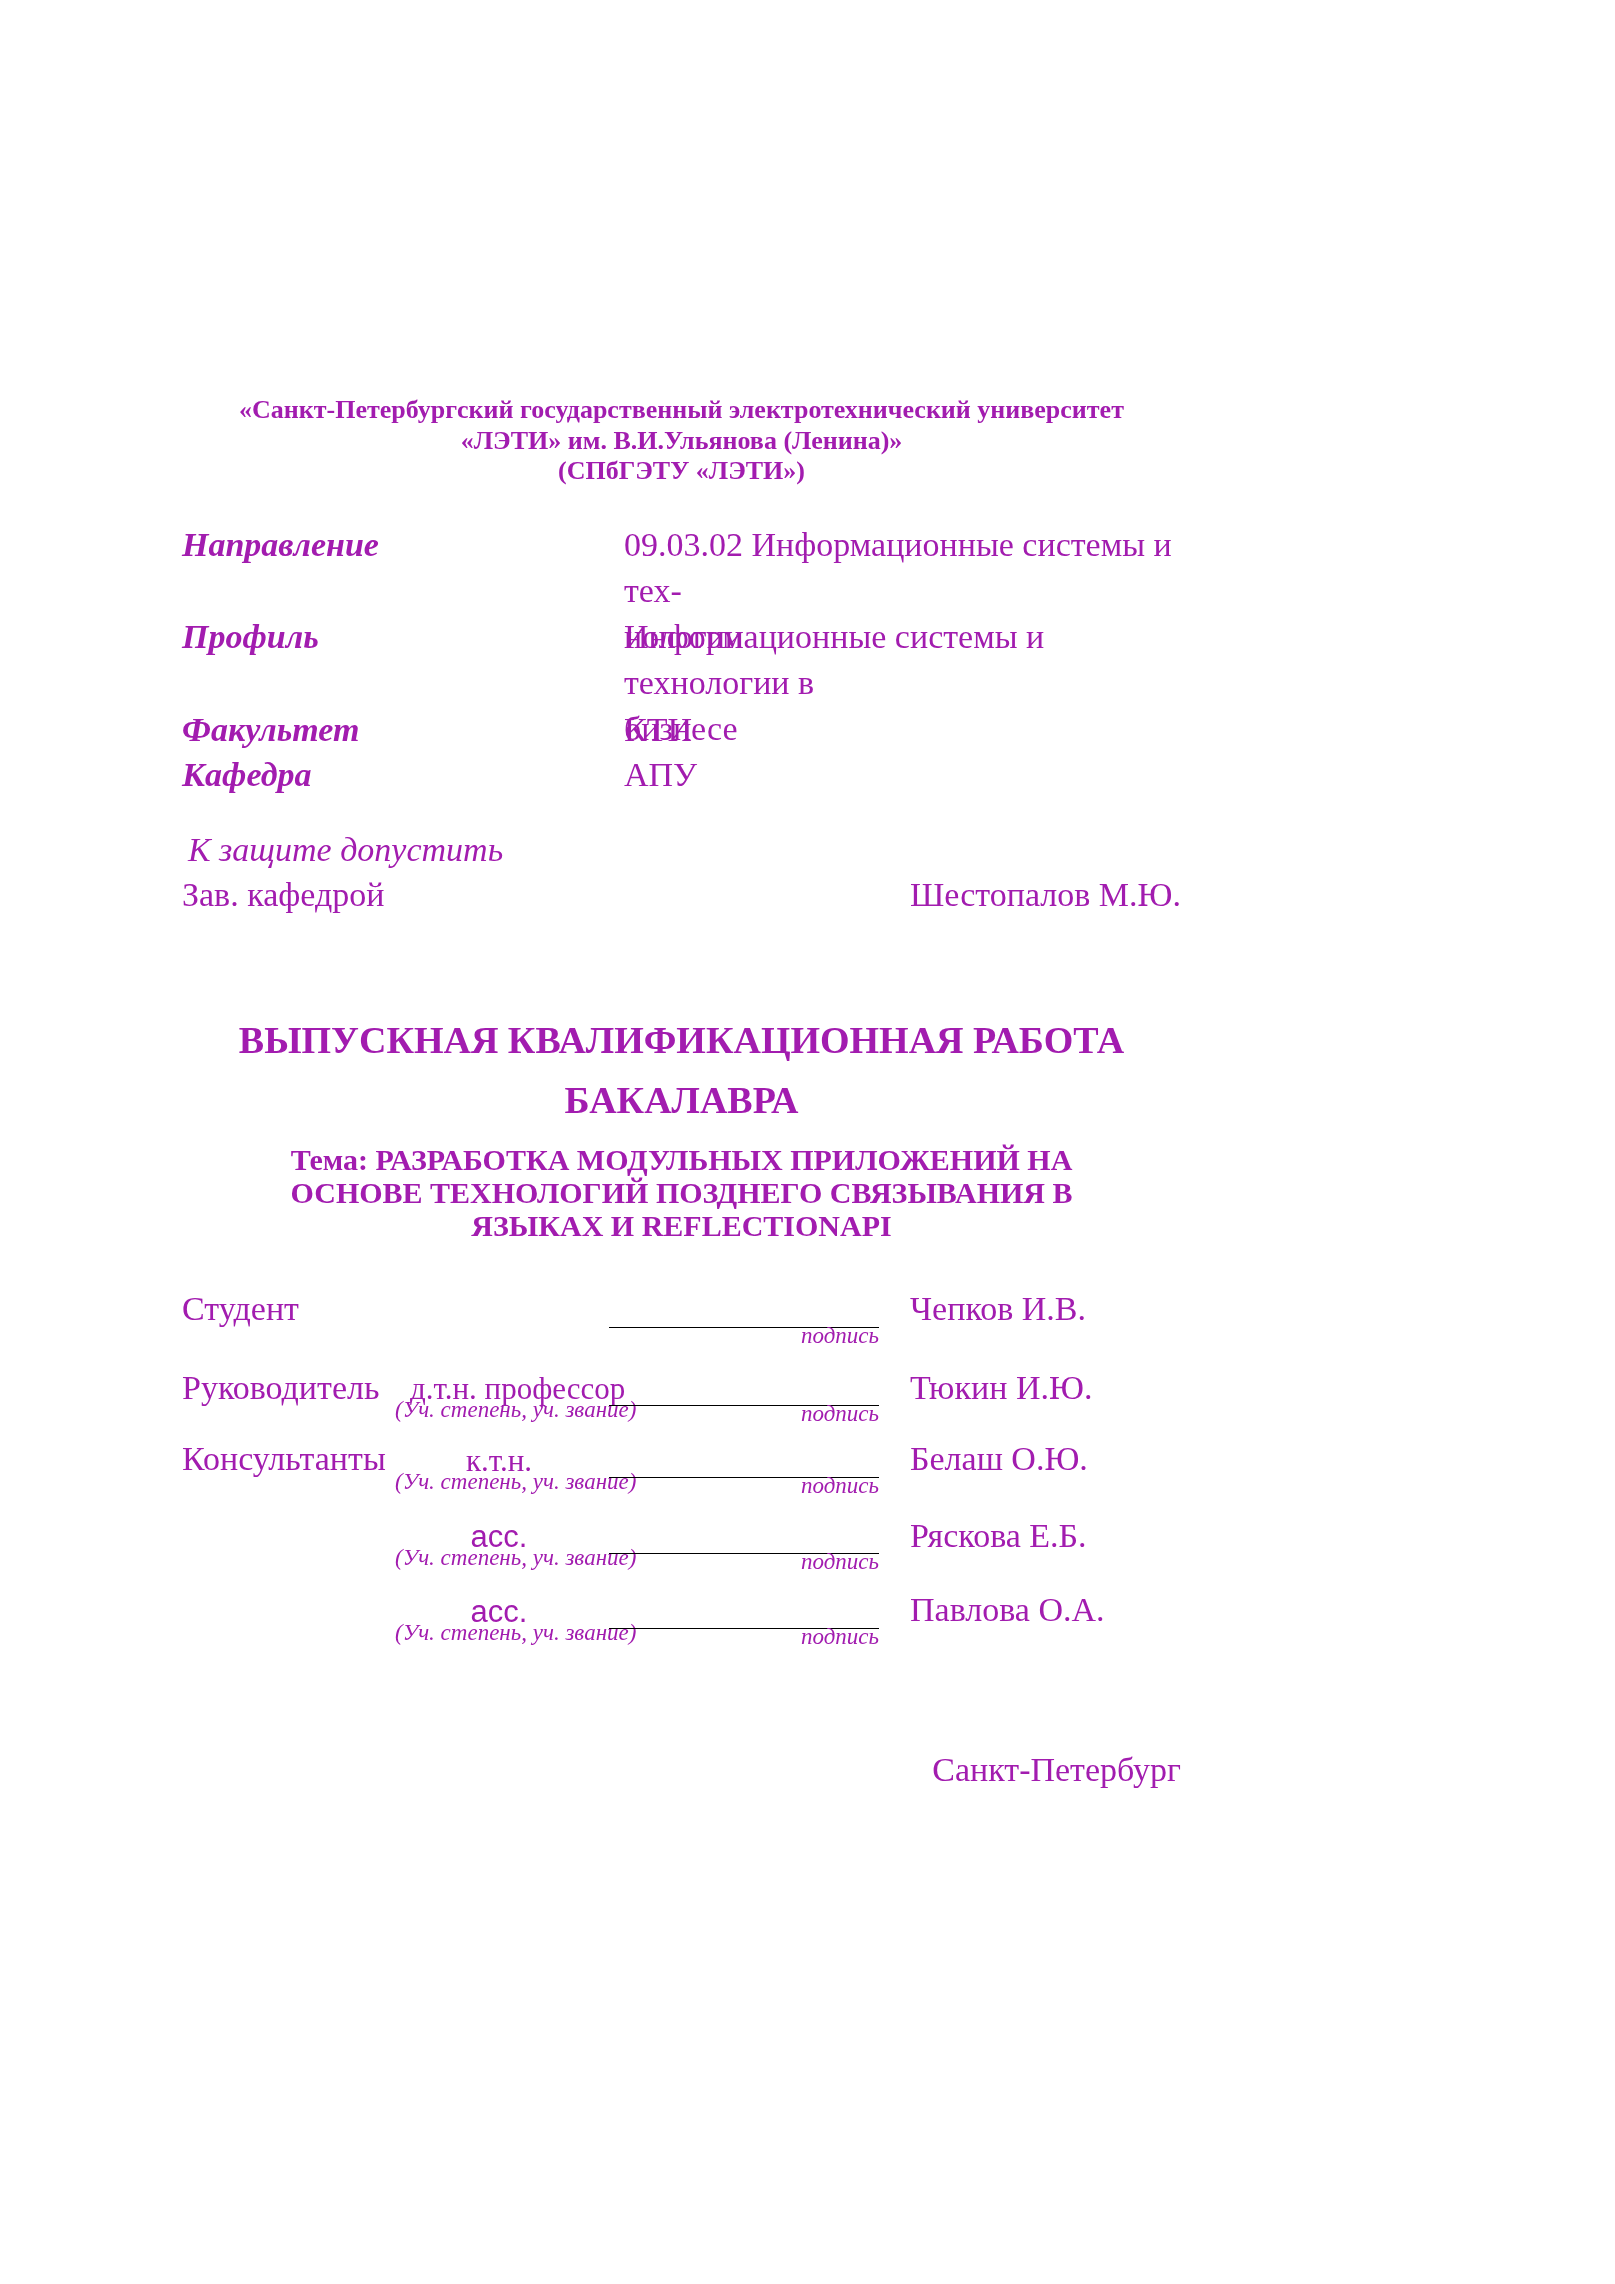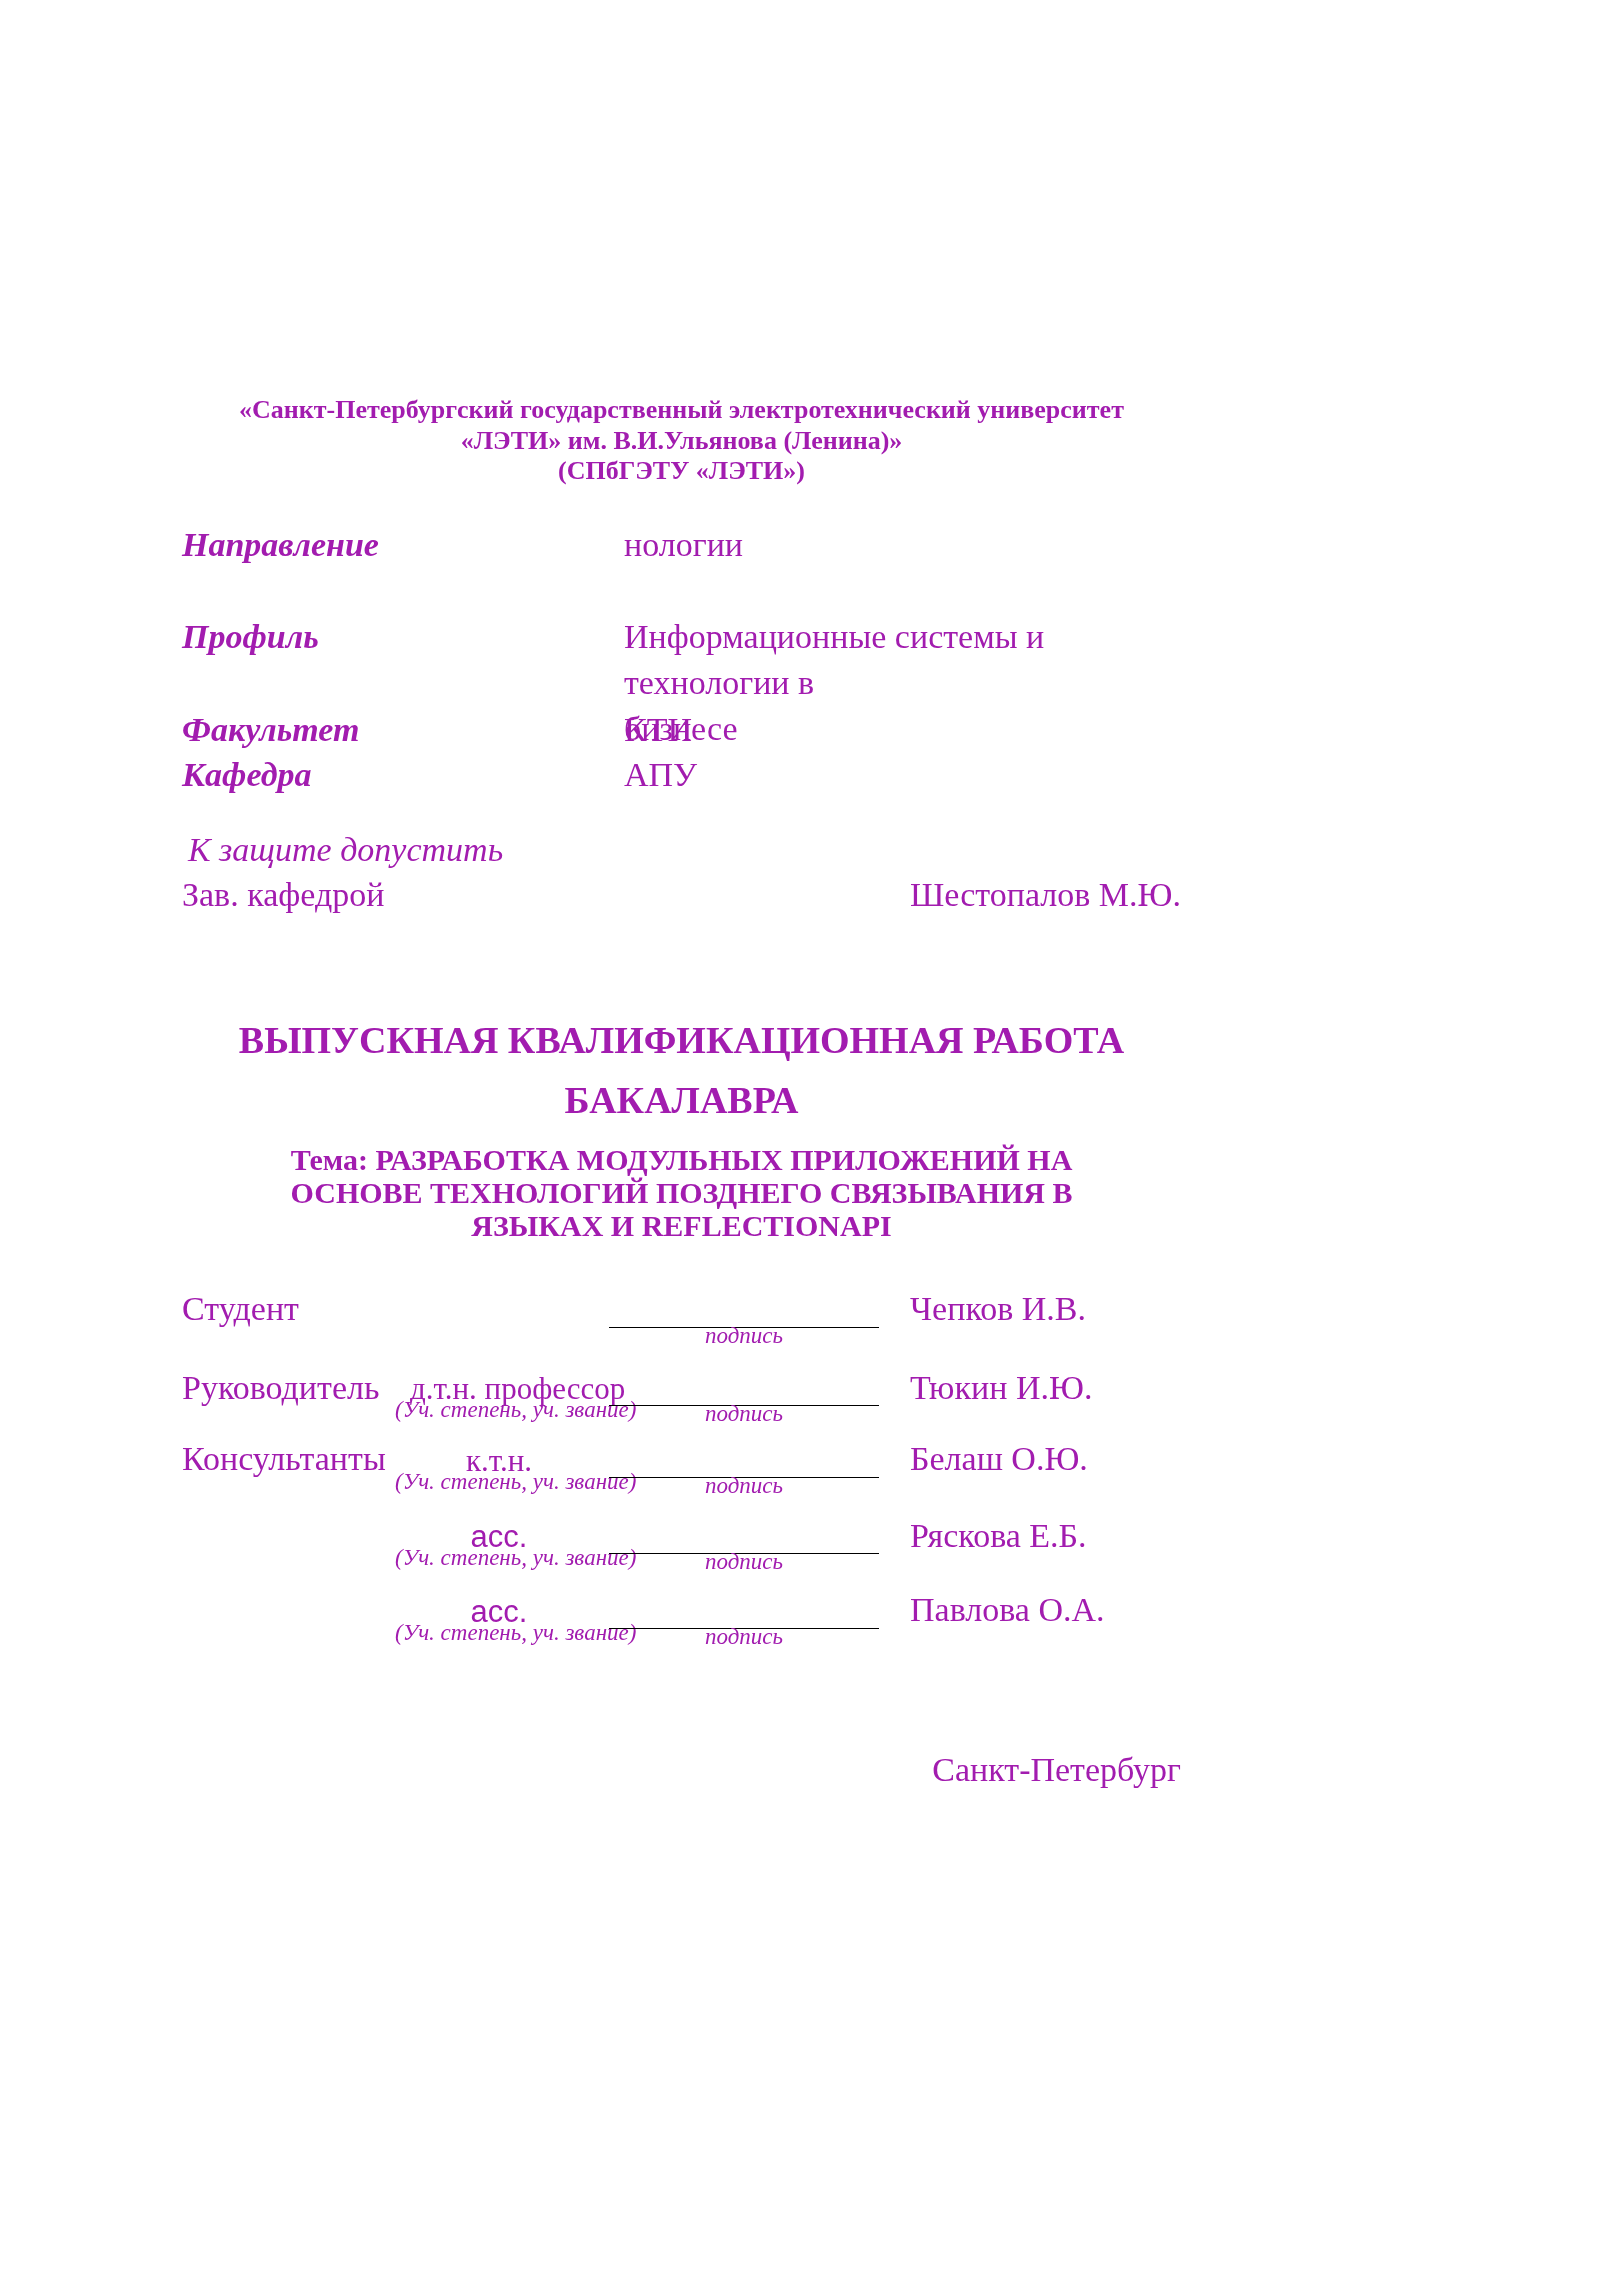--- a/index.html
+++ b/index.html
@@ -65,21 +65,21 @@
   .sig-degree.sans{ font-family:"Liberation Sans", sans-serif; }
   .sig-caption{
     left:395px; width:209px; text-align:center;
     font-style:italic; font-size:23px; line-height:23px; white-space:nowrap;
   }
   .sig-line{
     left:609px; width:270px; height:0;
     border-top:1.6px solid #000000;
   }
   .sig-podpis{
-    left:609px; width:270px; text-align:center;
+    left:609px; width:270px; text-align:right;
     font-style:italic; font-size:23px; line-height:23px;
   }
   .sig-name{
     left:910px; font-size:34px; line-height:34px; white-space:nowrap;
   }
   
   .footer{
     left:182px; top:1747px; width:999px;
     text-align:right; font-size:34px; line-height:45px;
   }
@@ -90,20 +90,21 @@
 <div class="page">
 
   <div class="abs uni-header">
     <div>«Санкт-Петербургский государственный электротехнический университет</div>
     <div>«ЛЭТИ» им. В.И.Ульянова (Ленина)»</div>
     <div>(СПбГЭТУ «ЛЭТИ»)</div>
   </div>
 
   <div class="abs field-label" style="top:522px">Направление</div>
   <div class="abs field-value" style="top:522px">
+    <div>09.03.02 Информационные системы и тех-</div>
     <div>нологии</div>
   </div>
 
   <div class="abs field-label" style="top:614px">Профиль</div>
   <div class="abs field-value" style="top:614px">
     <div>Информационные системы и технологии в</div>
     <div>бизнесе</div>
   </div>
 
   <div class="abs field-label" style="top:707px">Факультет</div>

